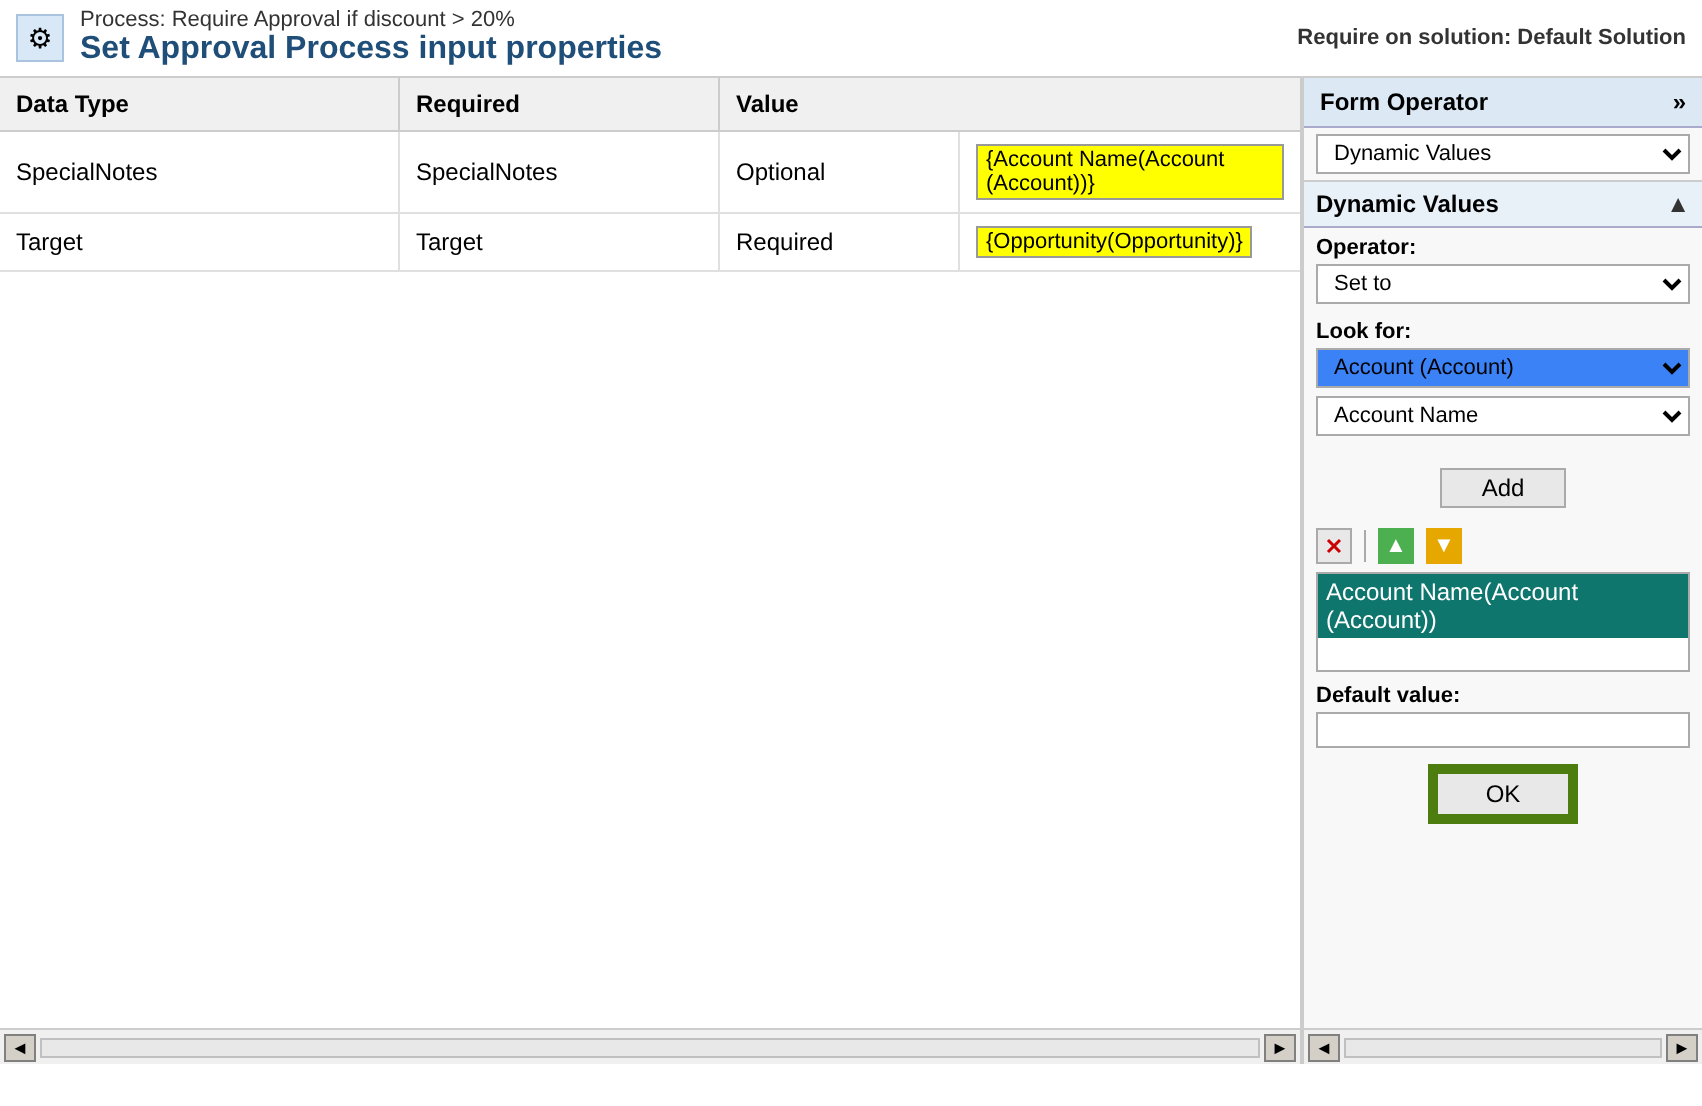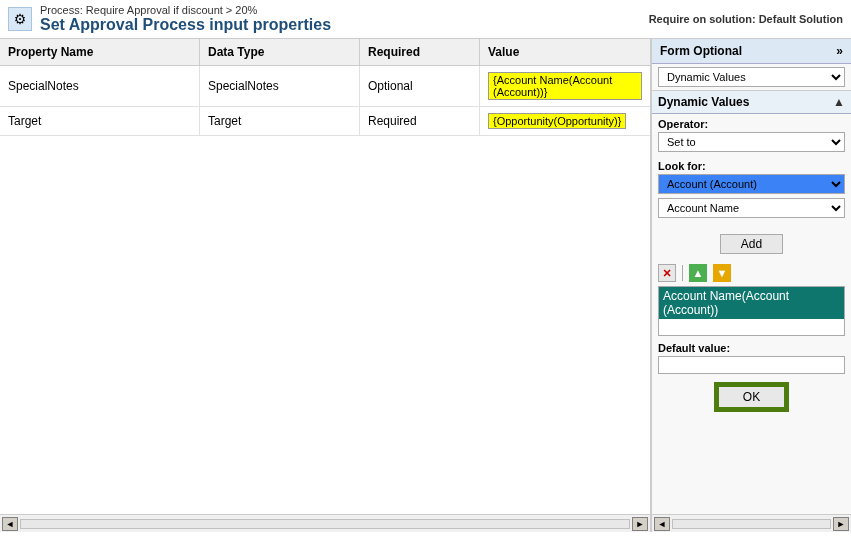--- a/index.html
+++ b/index.html
@@ -78,21 +78,20 @@
       </div>
     </div>
     <div class="top-bar-right">Require on solution: Default Solution</div>
   </div>
 </div>
 
 <div class="main-layout">
 
   <div class="left-panel">
     <div class="table-header">
-      <div class="table-header-cell">Property Name</div>
       <div class="table-header-cell">Data Type</div>
       <div class="table-header-cell">Required</div>
       <div class="table-header-cell">Value</div>
     </div>
     <div class="table-body">
       <div class="table-row">
         <div class="table-cell">SpecialNotes</div>
         <div class="table-cell">SpecialNotes</div>
         <div class="table-cell">Optional</div>
         <div class="table-cell">
@@ -111,21 +110,21 @@
     <div style="flex:1;"></div>
     <div class="bottom-scrollbar">
       <div class="scroll-arrow">◄</div>
       <div class="scroll-track"></div>
       <div class="scroll-arrow">►</div>
     </div>
   </div>
 
   <div class="right-panel">
     <div class="form-assistant-header">
-      <span>Form Optional</span>
+      <span>Form Operator</span>
       <span>»</span>
     </div>
 
     <div class="fa-row" style="padding:3px 6px; border-bottom:1px solid #ccc;">
       <div style="flex:1; position:relative;">
         <select style="width:100%; font-size:11px; padding:2px 4px; border:1px solid #aaa; background:#fff;">
           <option>Dynamic Values</option>
         </select>
       </div>
     </div>

